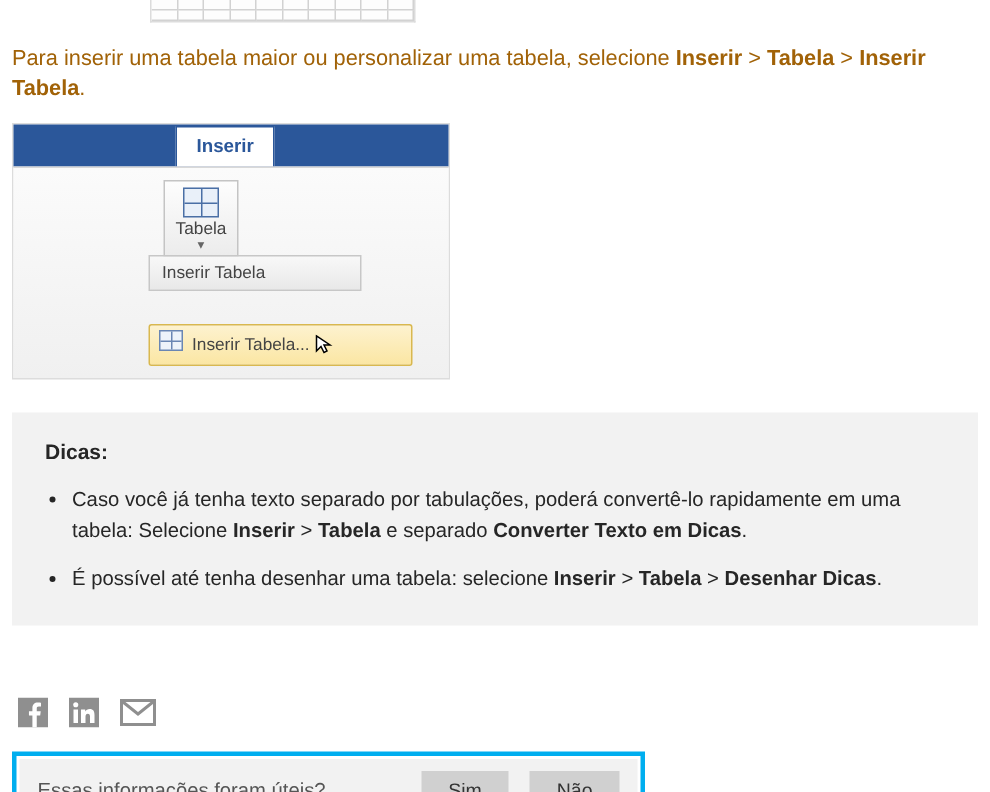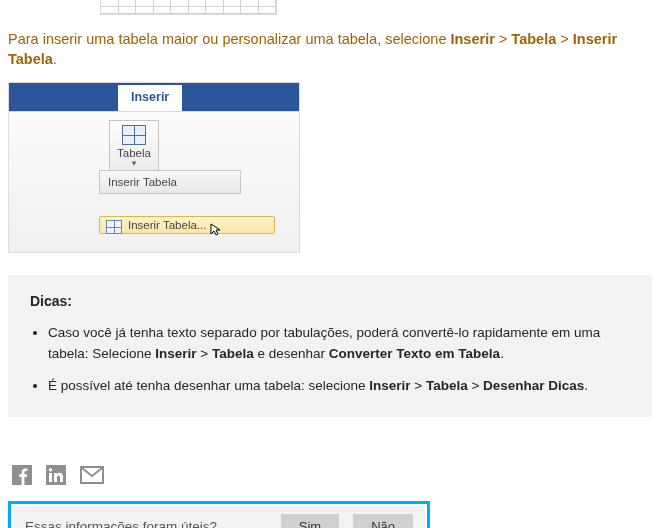--- a/index.html
+++ b/index.html
@@ -126,21 +126,21 @@
     position: absolute;
     left: 90px;
     top: 104px;
     width: 176px;
     background: linear-gradient(#fdf2cf,#fbe6a3);
     border: 1px solid #d9b84f;
     font-size: 11.5px;
     color: #444;
     padding: 4px 6px 4px 28px;
     box-sizing: border-box;
-    height: 18px;
+    height: 28px;
     display: flex;
     align-items: center;
     border-radius: 2px;
   }
   .dd-item .mini-ico {
     position:absolute; left:6px; top:3px;
     width:14px; height:12px;
     border:1px solid #6a86b3;
     background:#eef3fa;
   }
@@ -278,21 +278,21 @@
             </svg>
         </span>
       </div>
     </div>
   </div>
 
   <div class="tip-box">
     <h4>Dicas:</h4>
     <ul>
       <li>
-        <span>Caso você já tenha texto separado por tabulações, poderá convertê-lo rapidamente em uma tabela: Selecione </span><b>Inserir</b><span> &gt; </span><b>Tabela</b><span> e desenhar </span><b>Converter Texto em Tabela</b><span>.</span>
+        <span>Caso você já tenha texto separado por tabulações, poderá convertê-lo rapidamente em uma tabela: Selecione </span><b>Inserir</b><span> &gt; </span><b>Tabela</b><span> e separado </span><b>Converter Texto em Dicas</b><span>.</span>
       </li>
       <li>
         <span>É possível até tenha desenhar uma tabela: selecione </span><b>Inserir</b><span> &gt; </span><b>Tabela</b><span> &gt; </span><b>Desenhar Dicas</b><span>.</span>
       </li>
     </ul>
   </div>
 
   <div class="share-row">
     <span class="ic">
       <svg width="20" height="20" viewBox="0 0 20 20">

